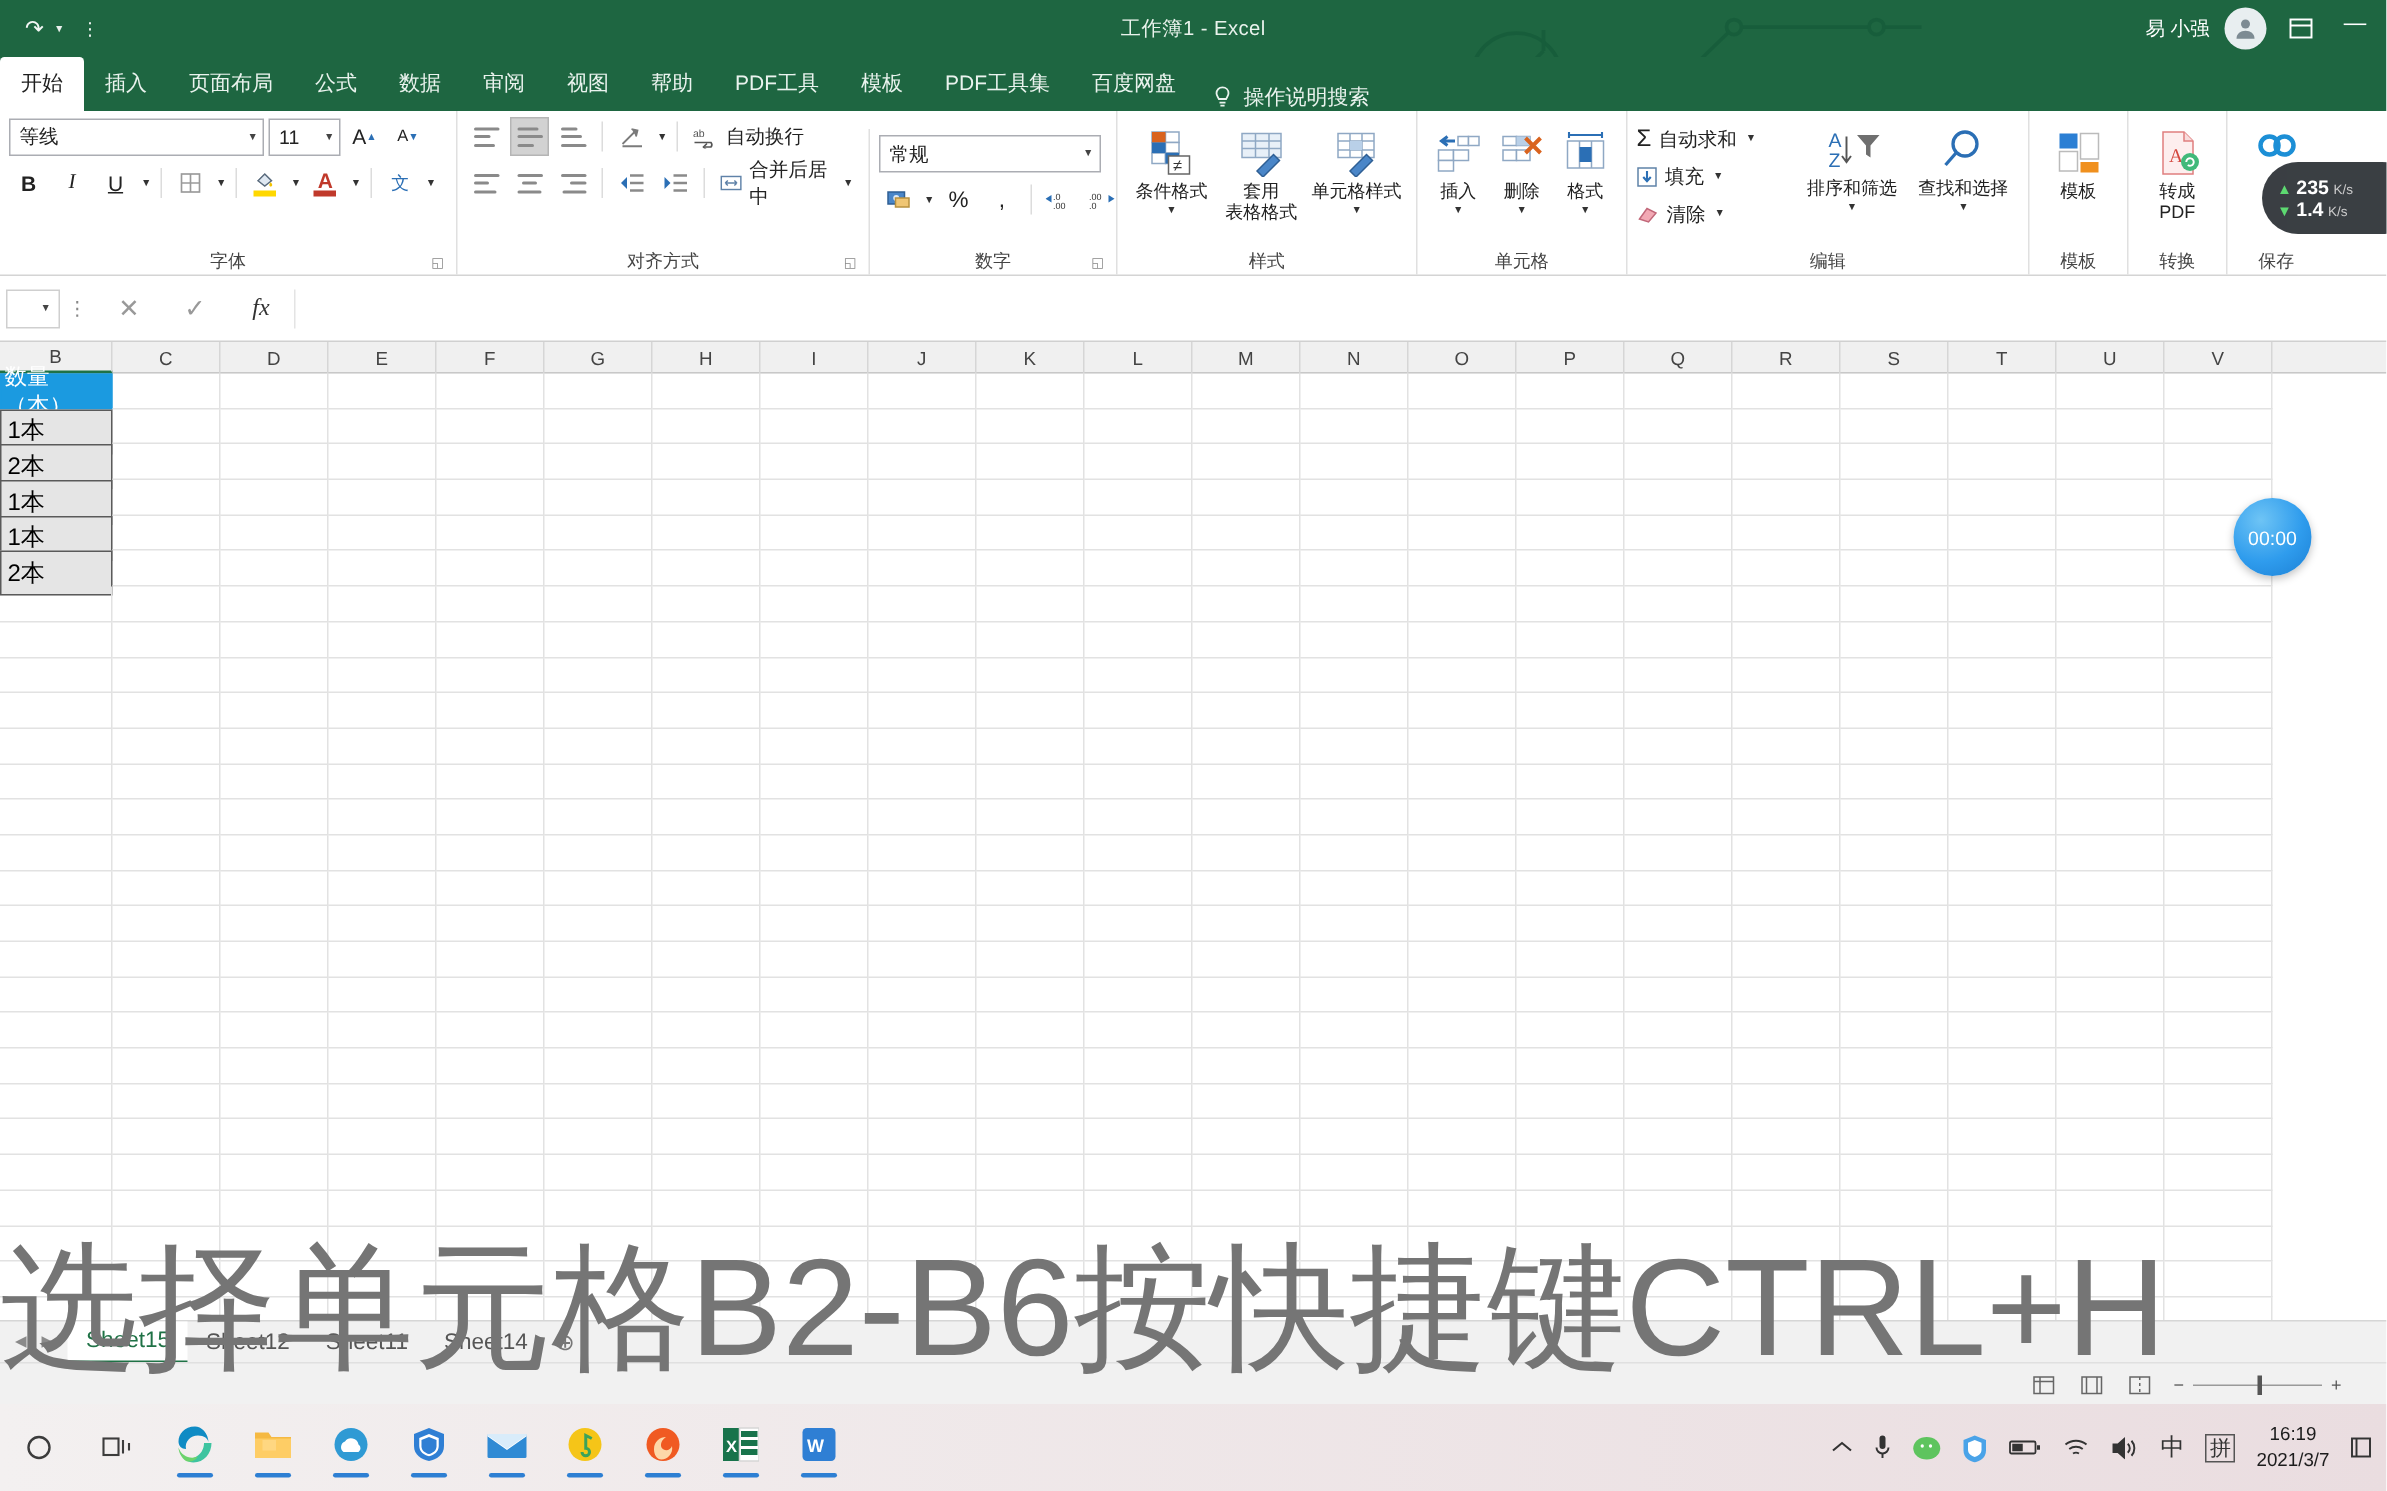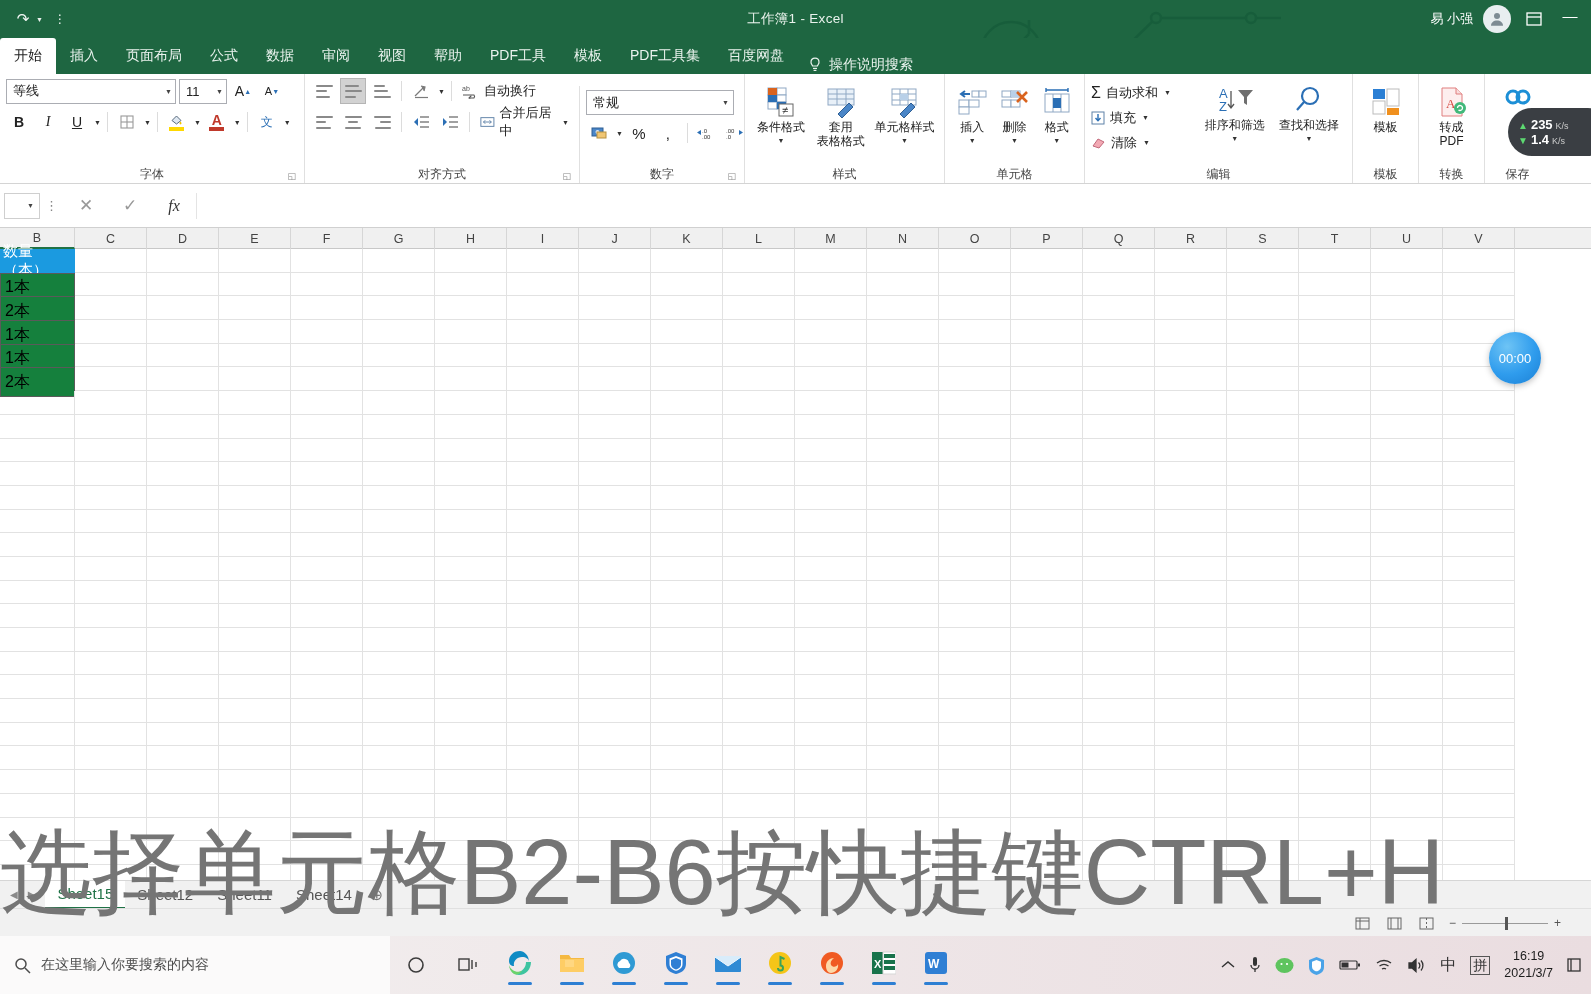--- a/index.html
+++ b/index.html
@@ -156,21 +156,21 @@
     font-size: 12.5px; color: #444; border-right: 1px solid #d6d6d6;
     height: 21px;
   }
   .ch.first { border-bottom: 2px solid #1f7246; }
   .gridrows { position: relative; }
   .grow { display: flex; height: 23.7px; }
   .gc { border-right: 1px solid #e2e2e2; border-bottom: 1px solid #e2e2e2; height: 23.7px; }
   .datacell {
     display: flex; align-items: center; padding-left: 4px;
     font-size: 16px; color: #000; border: 1px solid #5a5a5a;
-    background: #15803d; height: 30px;
+    background: #e5e5e5; height: 30px;
   }
   .hdrcell {
     display: flex; align-items: center; padding-left: 2px;
     font-size: 15px; color: #fff; background: #1b9ae0; border: 1px solid #1b9ae0;
     height: 23.7px; font-weight: 500;
   }
 
   
   .sheetbar {
     position: absolute; left: 0; top: 880px; width: 1591px; height: 28px;
@@ -1454,27 +1454,20 @@
         <div class="zs-track">
             <div class="zs-knob"></div>
           </div>
         <span>+</span>
       </div>
       <div style="font-size:12px;color:#444;min-width:10px;"></div>
     </div>
   </div>
 
   <div class="taskbar">
-    <div class="tb-search">
-      <svg class="mg" viewBox="0 0 17 17" fill="none" stroke="#4c4c4c" stroke-width="1.5">
-        <circle cx="7" cy="7" r="5"></circle>
-          <line x1="11" y1="11" x2="16" y2="16"></line>
-      </svg>
-      <span class="ph">在这里输入你要搜索的内容</span>
-    </div>
     <div class="tb-ico">
       <div class="glyph">
         <svg width="18" height="18" viewBox="0 0 18 18" fill="none" stroke="#3c3c3c" stroke-width="1.6">
             <circle cx="9" cy="9" r="7"></circle>
           </svg>
       </div>
     </div>
     <div class="tb-ico">
       <div class="glyph">
         <svg width="20" height="16" viewBox="0 0 20 16" fill="none" stroke="#3c3c3c" stroke-width="1.4">

